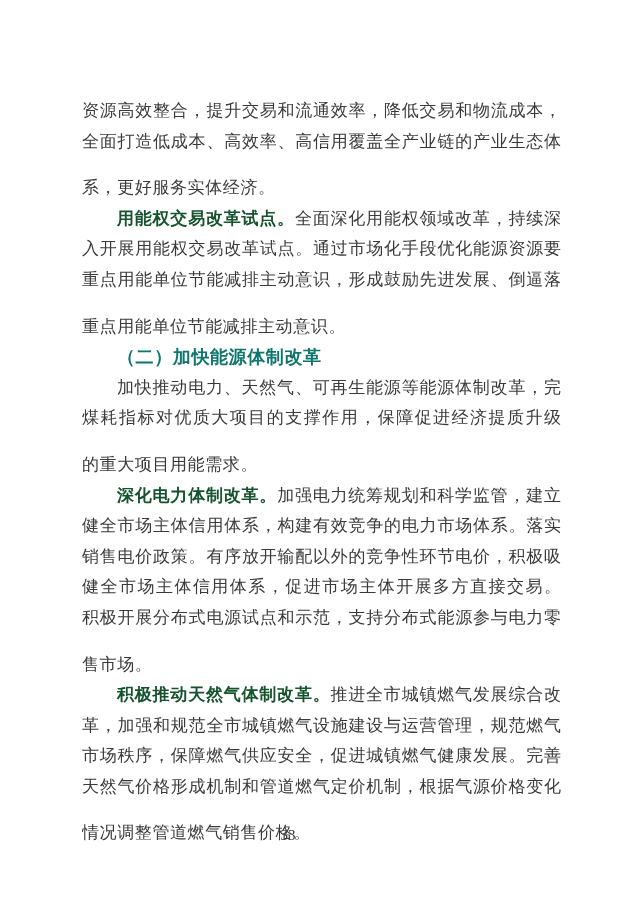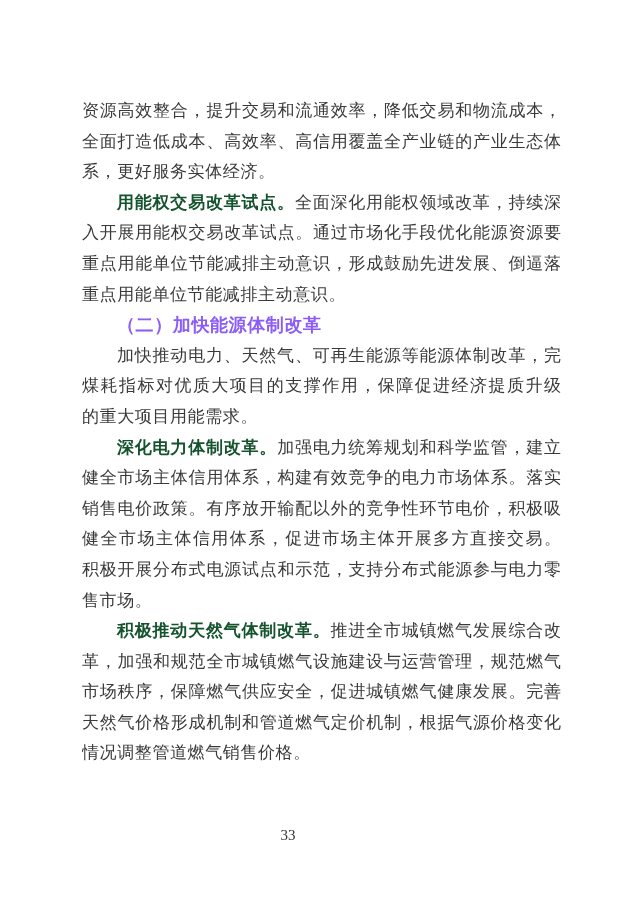--- a/index.html
+++ b/index.html
@@ -25,31 +25,32 @@
     font-size: 17px;
     color: #3a3a3a;
     text-align: justify;
     text-align-last: justify;
     text-justify: inter-character;
     overflow: hidden;
   }
   .line.last {
     text-align-last: left;
     letter-spacing: 0.6px;
+    margin-top: 16px;
   }
   .line.indent { padding-left: 35px; }
   .line b {
     font-weight: 700;
     color: #14532d;
   }
   .line.heading {
     text-align-last: left;
     letter-spacing: 0.6px;
     font-weight: 700;
-    color: #8b5cf6;
+    color: #0f766e;
     font-size: 18px;
   }
   .page-footer {
     position: absolute;
     left: 0; top: 827px;
     width: 576px;
     text-align: center;
     font-size: 15px;
     color: #333333;
   }

